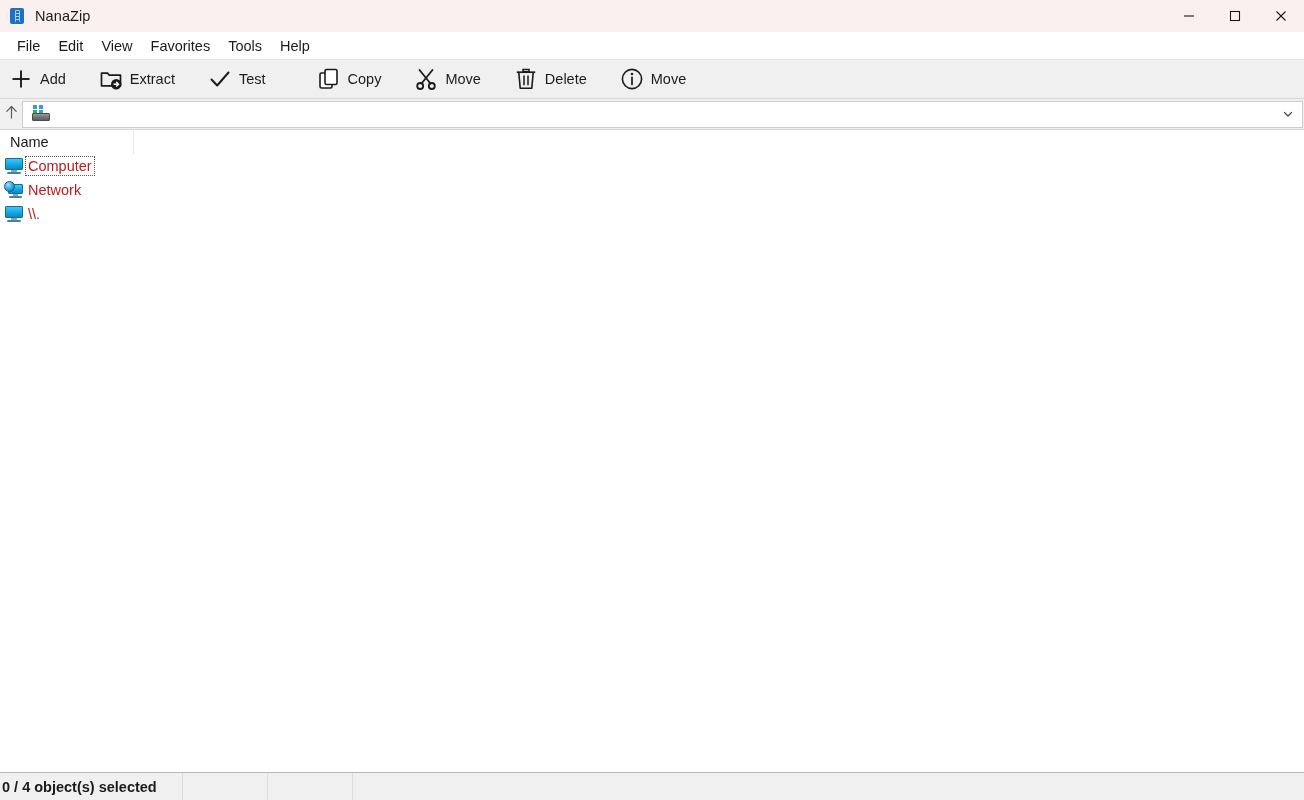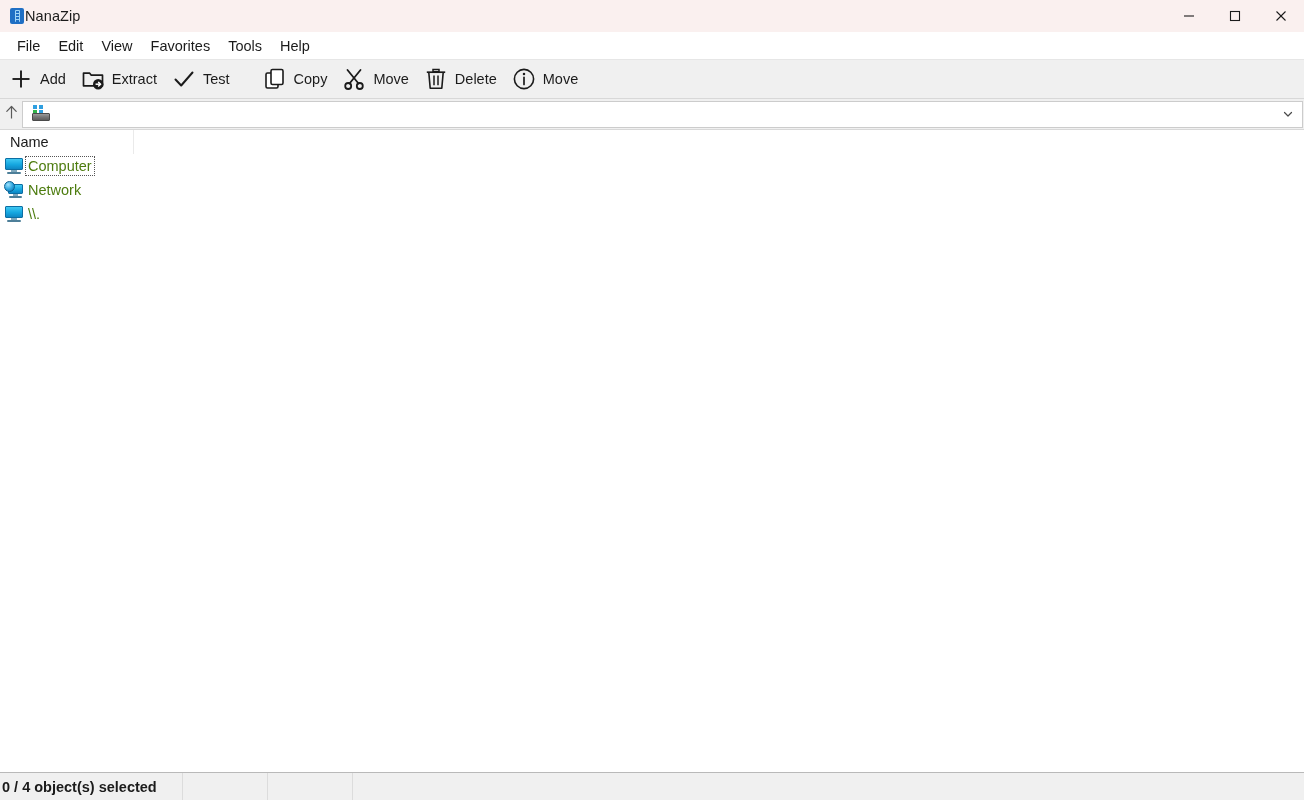--- a/index.html
+++ b/index.html
@@ -23,20 +23,21 @@
     height: 32px;
     background: #faf0ef;
     display: flex;
     align-items: center;
     flex: 0 0 32px;
     position: relative;
   }
   .titlebar-left {
     display: flex; align-items: center;
     padding-left: 9px;
+    gap: 10px;
   }
   .app-icon {
     width: 16px; height: 16px;
     position: relative;
     flex: 0 0 16px;
   }
   .app-icon .body {
     position: absolute; left: 1px; top: 0;
     width: 14px; height: 16px;
     background: #1f6fc4;
@@ -89,20 +90,21 @@
 
   
   .toolbar {
     height: 39px;
     flex: 0 0 39px;
     background: #f0f0f0;
     display: flex;
     align-items: center;
     border-bottom: 1px solid #d8d8d8;
     padding-left: 2px;
+    gap: 18px;
   }
   .tb-btn {
     display: flex; align-items: center;
     gap: 6px;
     height: 37px;
     padding: 0 8px 0 6px;
     white-space: nowrap;
   }
   .tb-btn .tb-label {
     font-size: 14.5px; color: #1b1b1b;
@@ -194,21 +196,21 @@
     padding-left: 4px;
   }
   .row-icon {
     width: 20px; height: 18px;
     flex: 0 0 20px;
     position: relative;
     margin-right: 2px;
   }
   .row-label {
     font-size: 14.5px;
-    color: #4d7c0f;
+    color: #b91c1c;
     line-height: 16px;
     padding: 1px 2px 1px 2px;
     white-space: nowrap;
   }
   .row.focused .row-label {
     outline: 1px dotted #555;
     outline-offset: 0px;
   }
 
   

